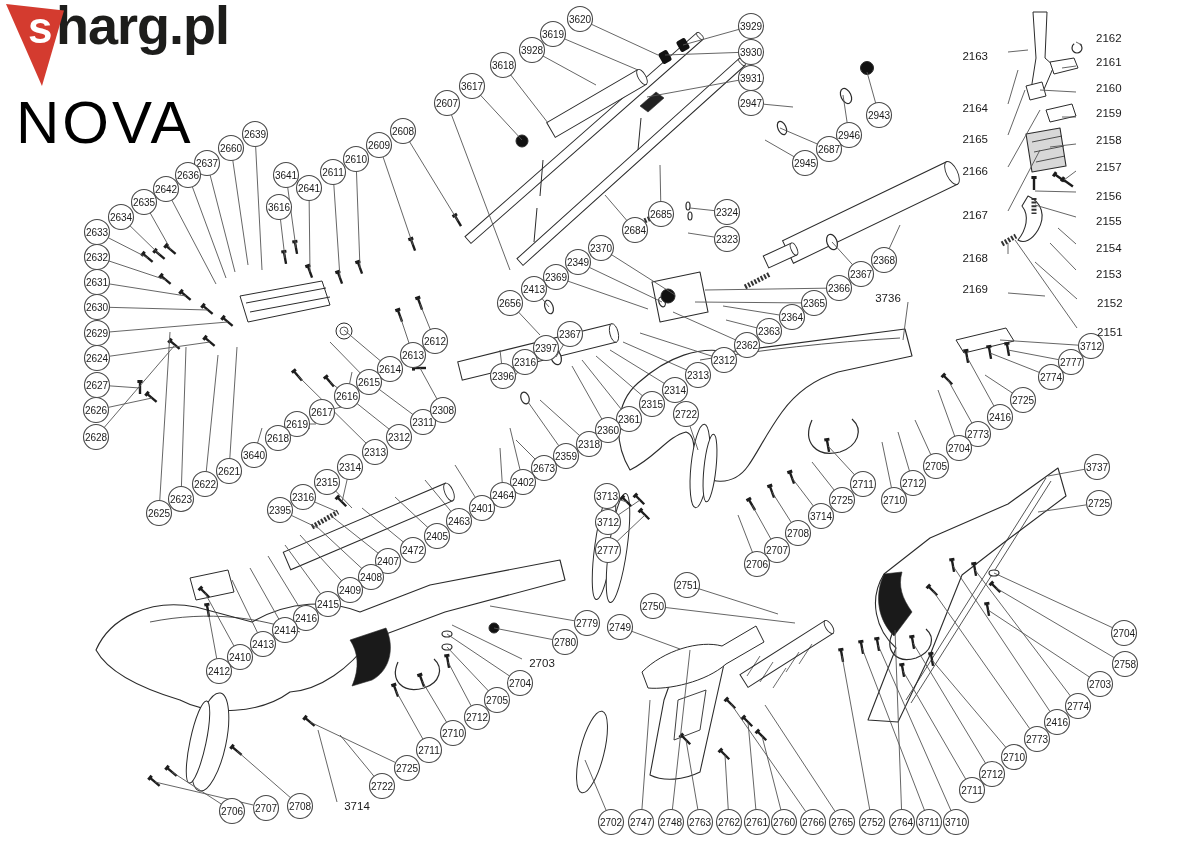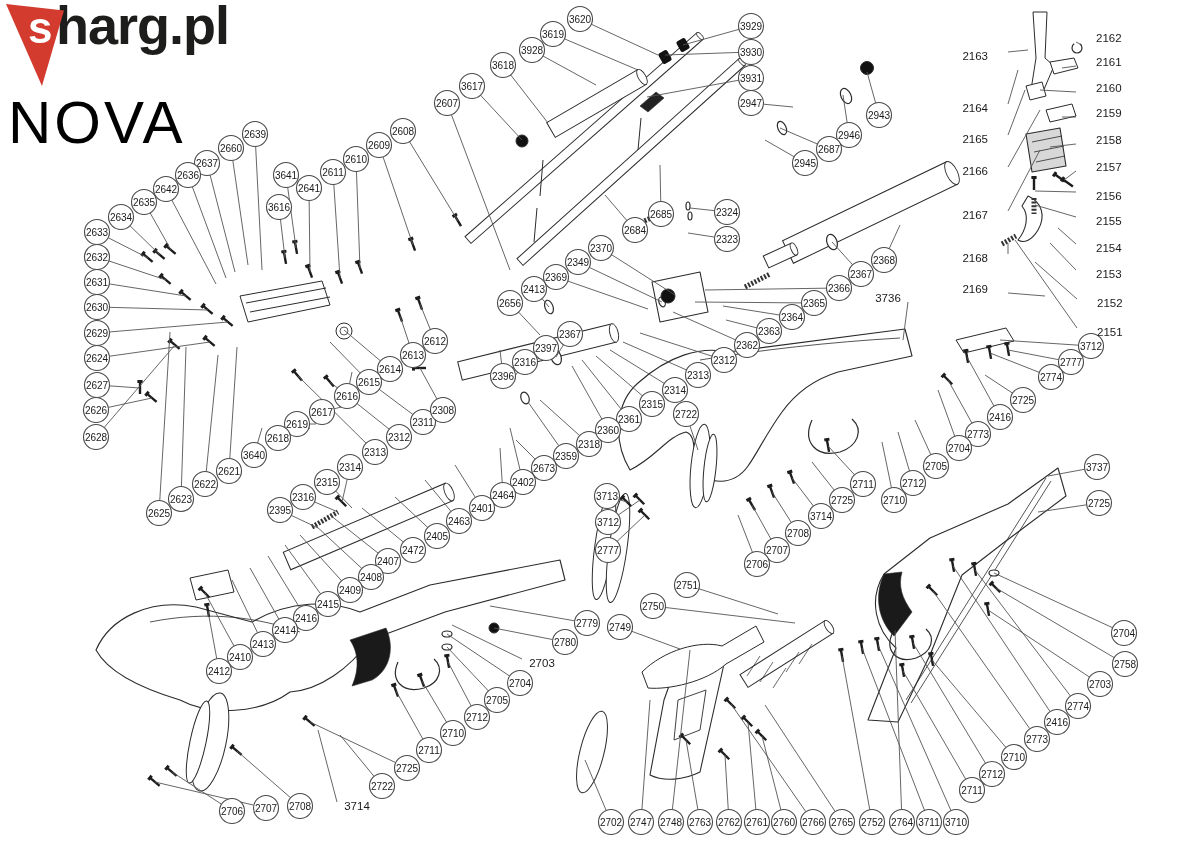--- a/index.html
+++ b/index.html
@@ -4,21 +4,21 @@
 <style>
   html,body{margin:0;padding:0;background:#fff;}
   #page{position:relative;width:1200px;height:849px;background:#ffffff;overflow:hidden;
         font-family:"Liberation Sans",sans-serif;}
   #brand{position:absolute;left:6px;top:4px;display:flex;align-items:flex-start;}
   #logo-tri{width:58px;height:82px;background:#d43b2f;
             clip-path:polygon(0 0,100% 8%,62% 100%);position:relative;}
   #logo-s{position:absolute;left:22px;top:2px;color:#fff;font-weight:bold;font-size:44px;line-height:1;}
   #logo-word{color:#1d1d1b;font-weight:bold;font-size:54px;line-height:1;margin-left:-8px;margin-top:-6px;
              letter-spacing:-1px;}
-  #model-title{position:absolute;left:8px;top:88px;color:#000;font-size:60px;letter-spacing:3px;
+  #model-title{position:absolute;left:16px;top:88px;color:#000;font-size:60px;letter-spacing:3px;
                font-weight:400;}
   svg text{font-family:"Liberation Sans",sans-serif;}
 </style>
 </head>
 <body>
 
 <div id="page">
   <div id="brand">
     <div id="logo-tri">
       <span id="logo-s">s</span>

